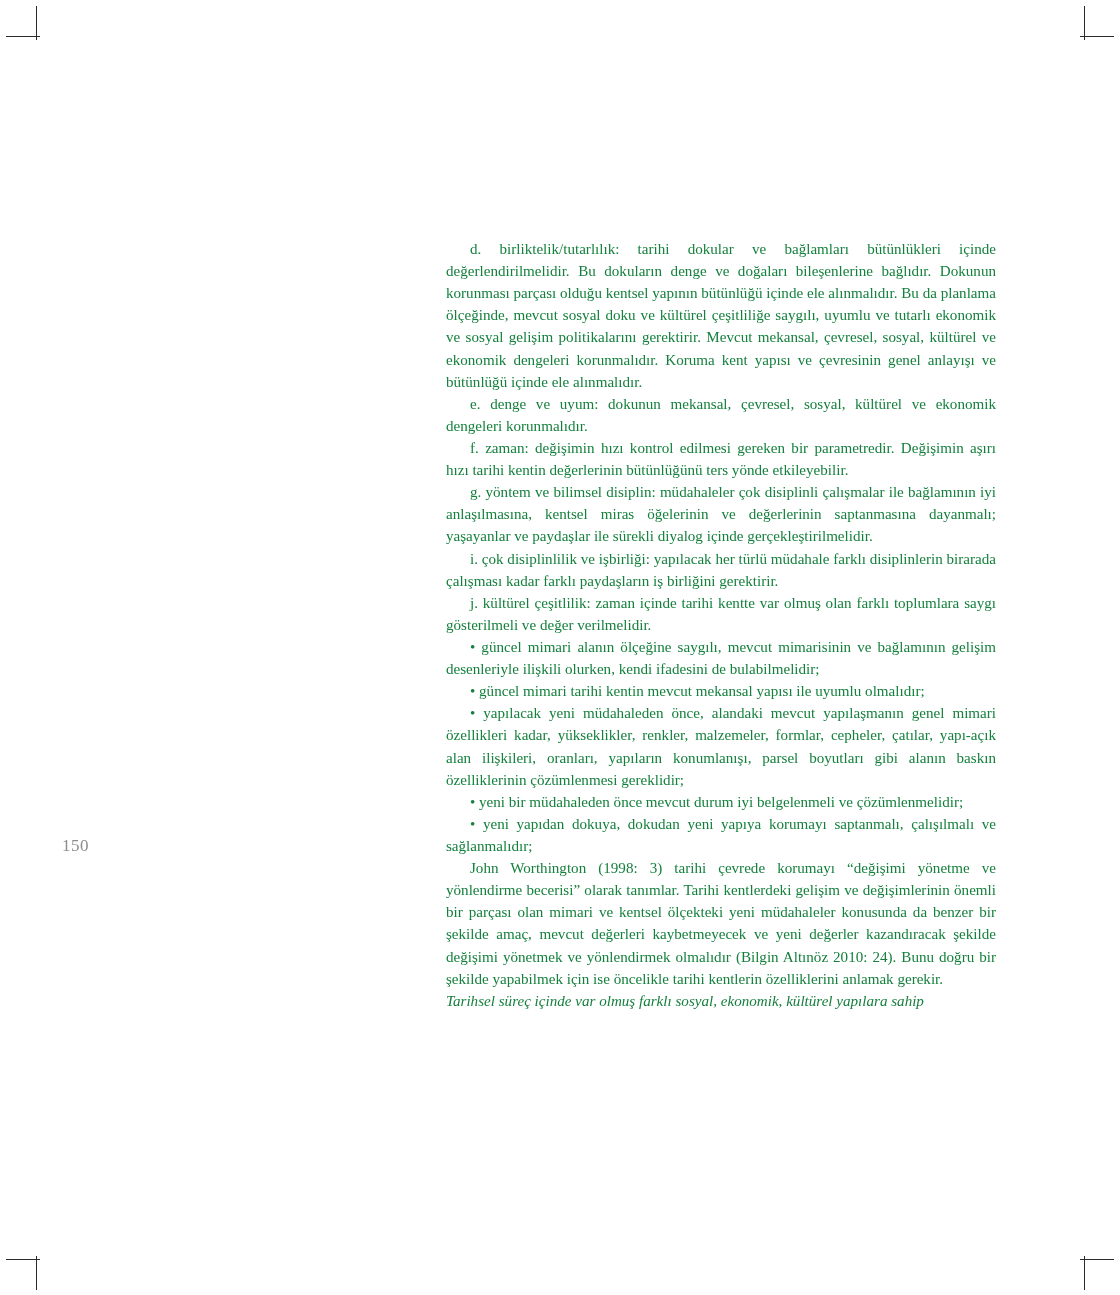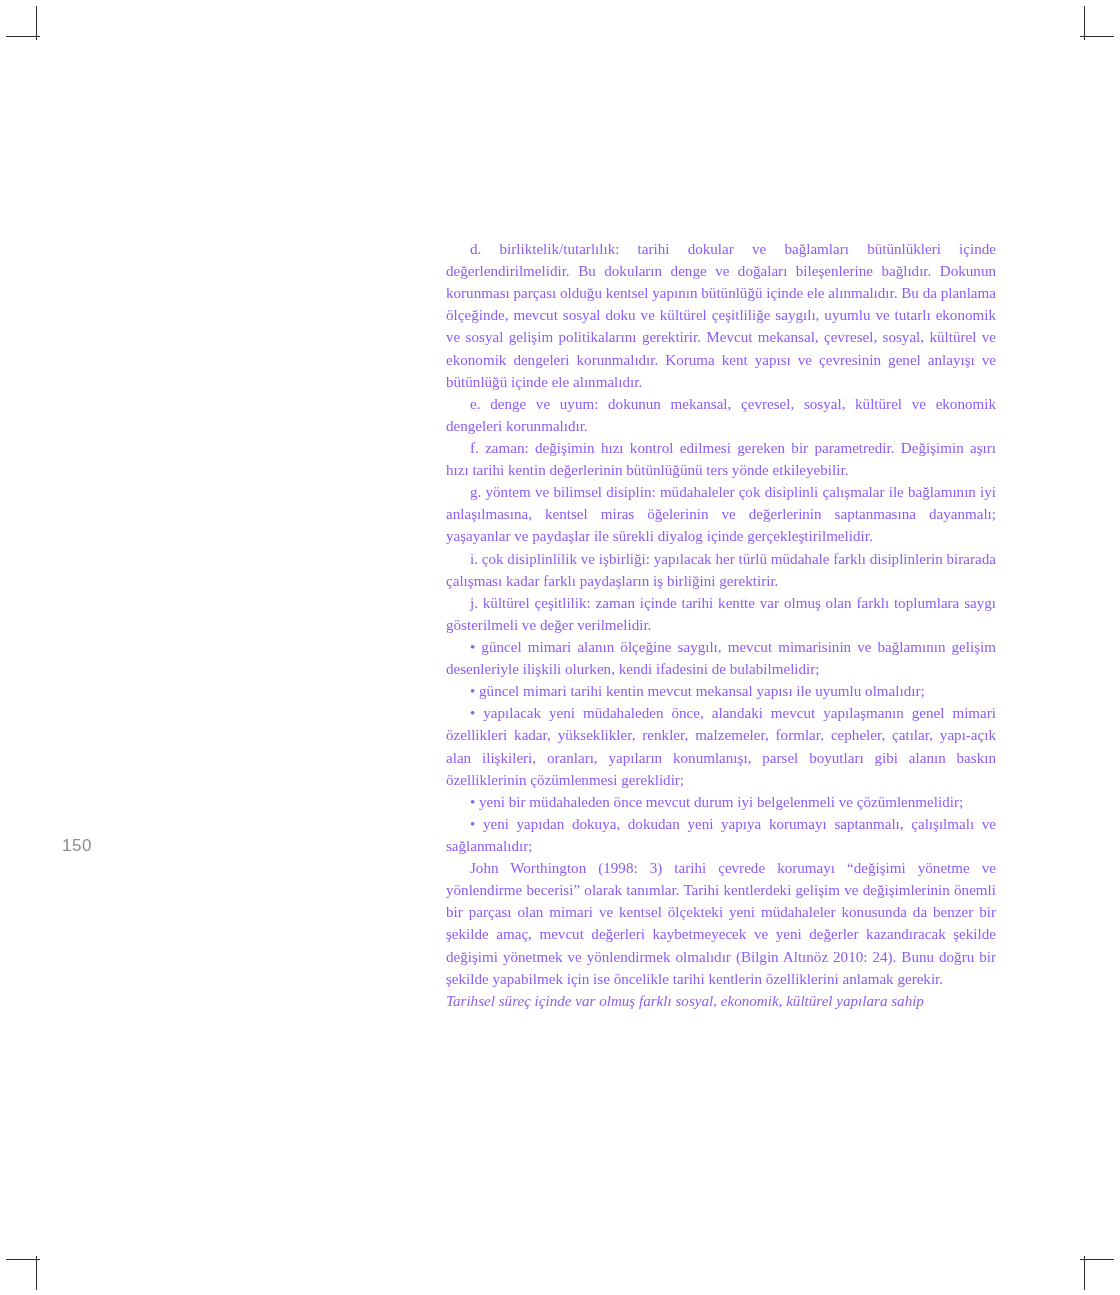--- a/index.html
+++ b/index.html
@@ -30,35 +30,35 @@
   .crop-tr-h { left: 1080px; top: 36px; }
   .crop-bl-v { left: 36px;  top: 1256px; }
   .crop-bl-h { left: 6px;   top: 1259px; }
   .crop-br-v { left: 1084px; top: 1256px; }
   .crop-br-h { left: 1080px; top: 1259px; }
 
   .folio {
     position: absolute;
     left: 62px;
     top: 836px;
-    font-family: Liberation Sans, sans-serif;
+    font-family: Liberation Serif, serif;
     font-size: 17px;
     color: #8c8c8c;
     letter-spacing: 0.5px;
   }
 
   .textblock {
     position: absolute;
     left: 446px;
     top: 238px;
     width: 550px;
     text-align: justify;
     font-size: 15.1px;
     line-height: 1.465;
-    color: #8b5cf6;
+    color: #15803d;
     hyphens: none;
   }
 
   .textblock p {
     margin: 0;
     text-indent: 0;
   }
   .textblock p.indent {
     text-indent: 24px;
   }

